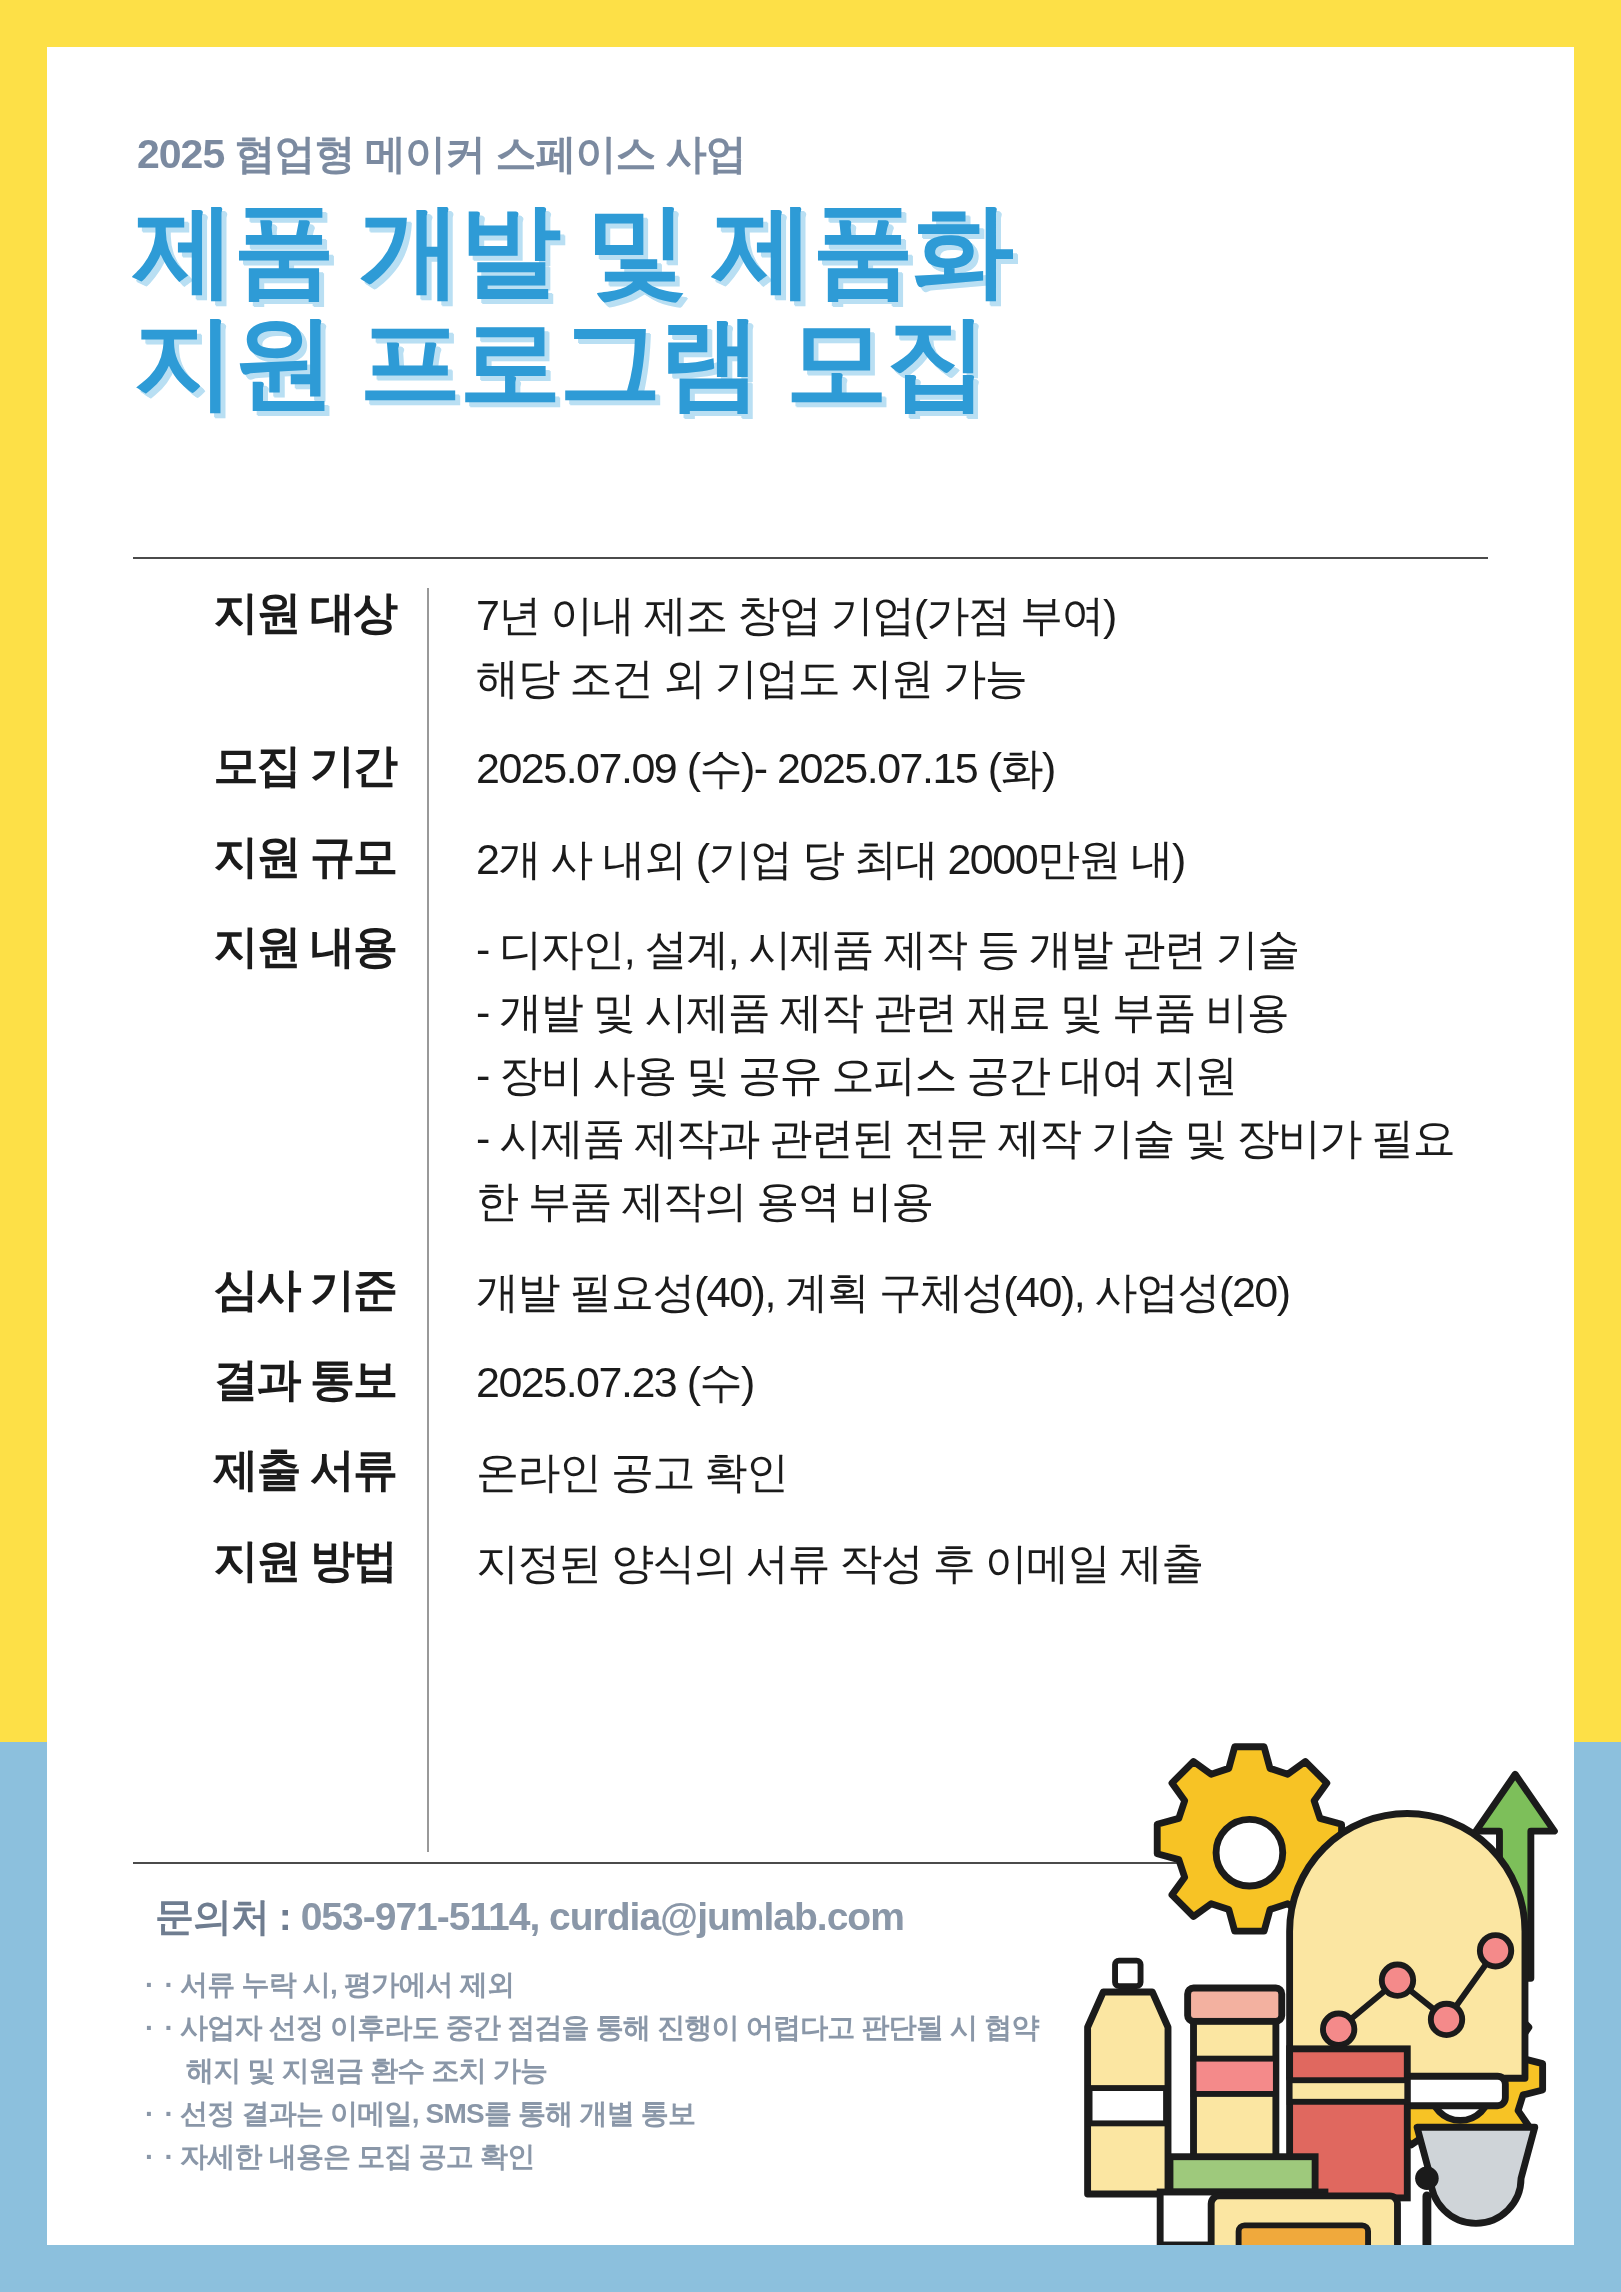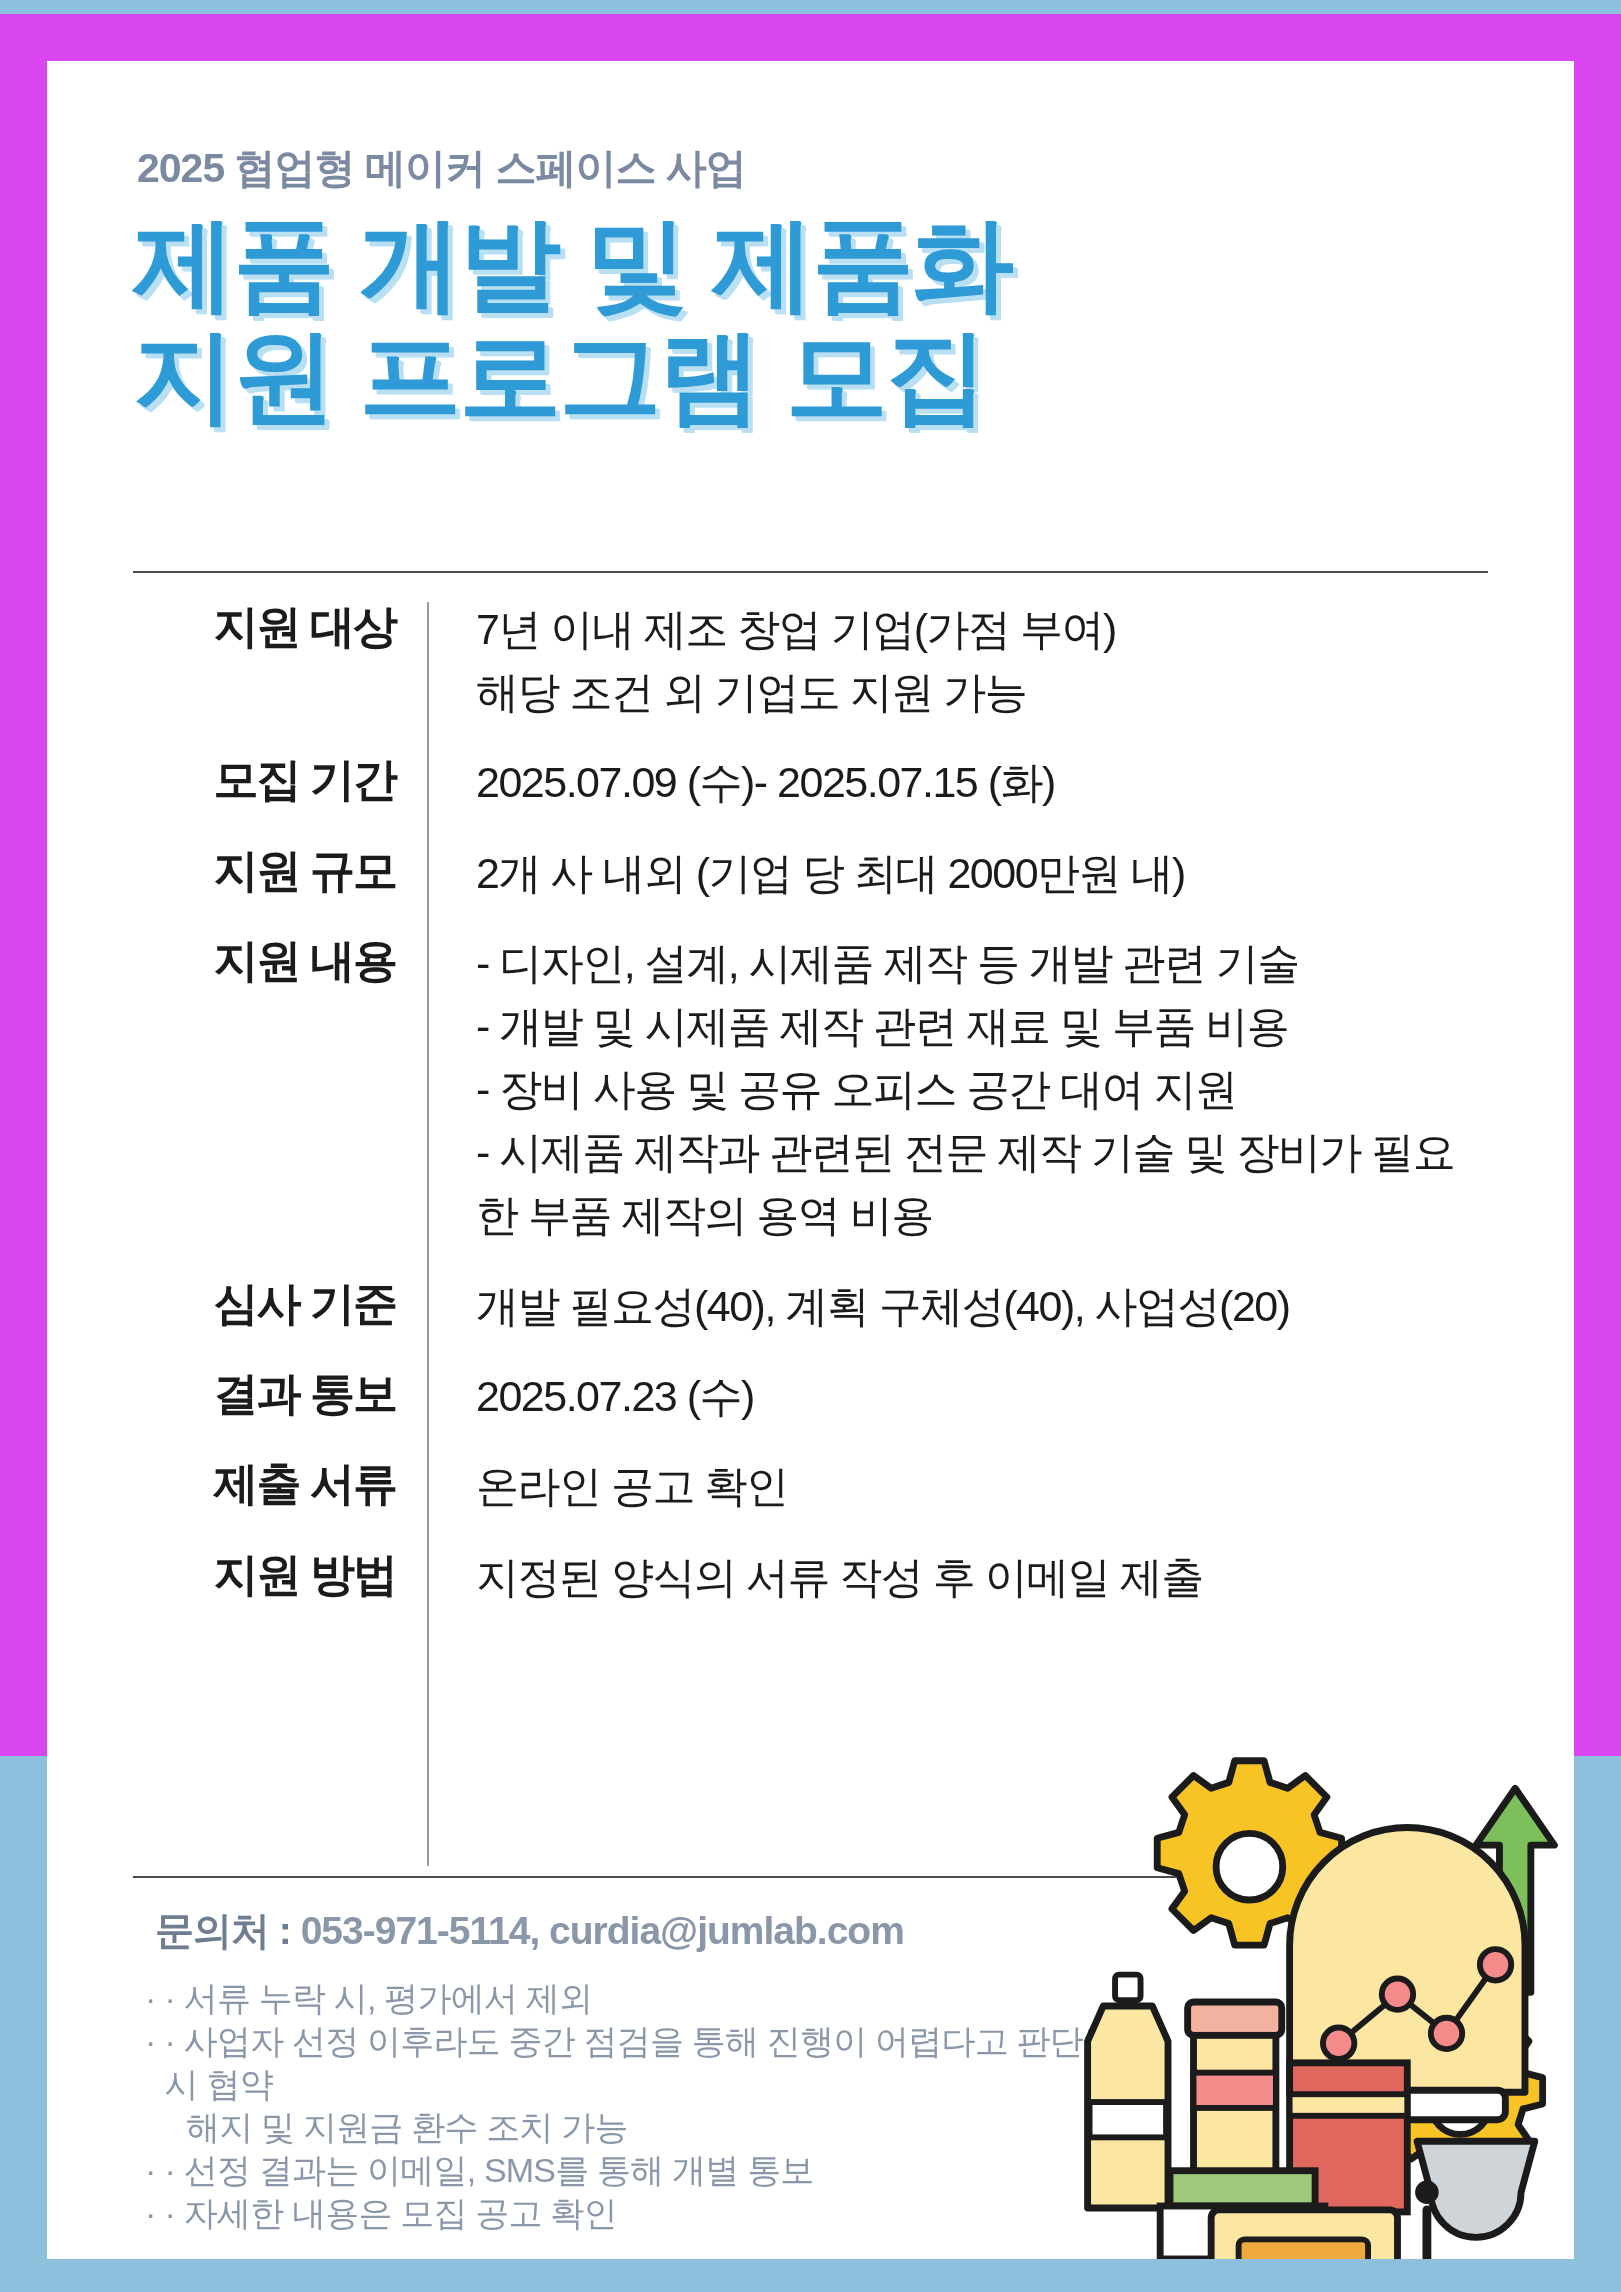--- a/index.html
+++ b/index.html
@@ -11,23 +11,22 @@
     width: 1621px;
     height: 2293px;
     font-family: "Liberation Sans", sans-serif;
     overflow: hidden;
   }
 
   .poster {
     position: relative;
     width: 1621px;
     height: 1742px;
-    background: #d946ef;
+    background: #fde047;
     box-sizing: border-box;
-    margin-top: 14px;
   }
 
   .card {
     position: absolute;
     left: 47px;
     top: 47px;
     width: 1527px;
     height: 2198px;
     background: #ffffff;
     box-sizing: border-box;
@@ -133,23 +132,23 @@
   .contact .contact-label { color: #6f7d90; font-weight: 800; }
 
   .notes {
     position: absolute;
     left: 96px;
     top: 1916px;
     width: 980px;
     color: #8a97a8;
   }
   .note {
-    font-size: 34px;
+    font-size: 28px;
     line-height: 43px;
-    font-weight: 400;
+    font-weight: 700;
     letter-spacing: -0.8px;
     padding-left: 21.6px;
     position: relative;
   }
   .note::before {
     content: "·";
     position: absolute;
     left: 2px;
     top: 0;
   }

